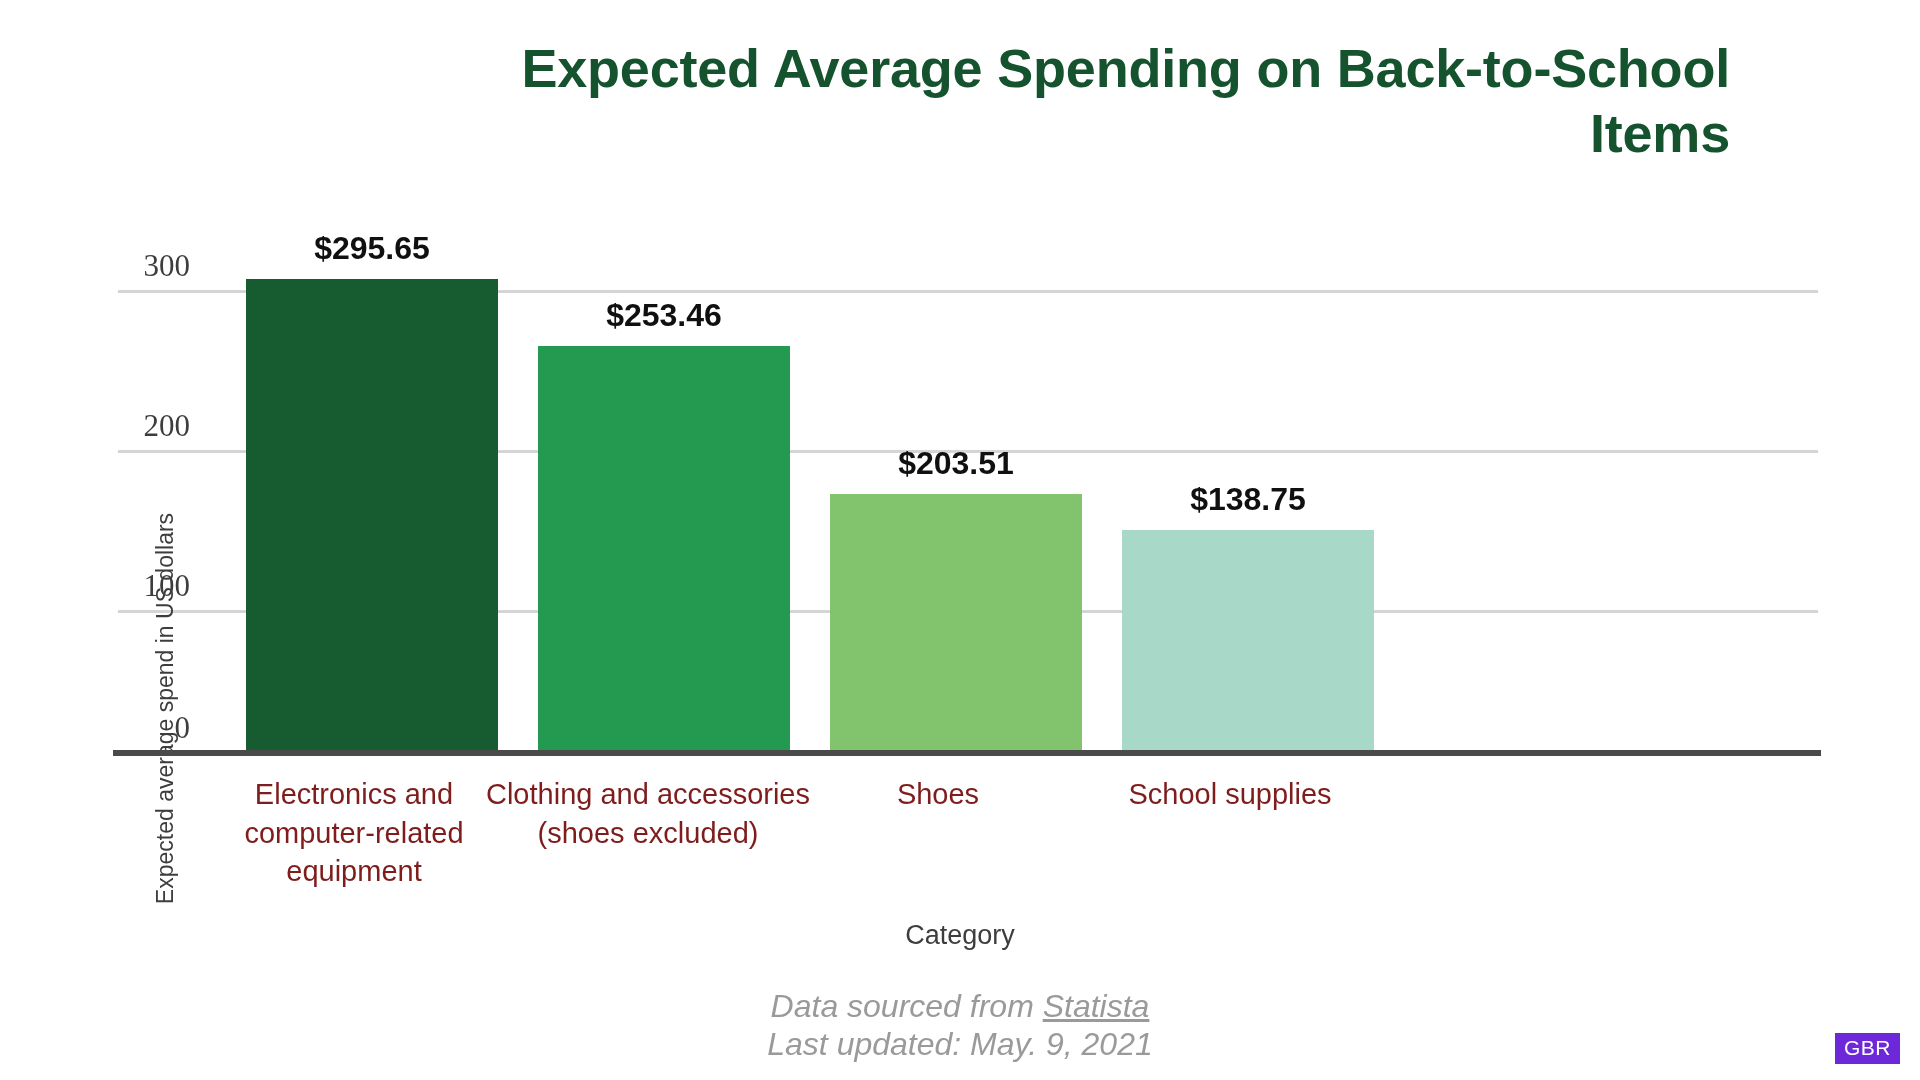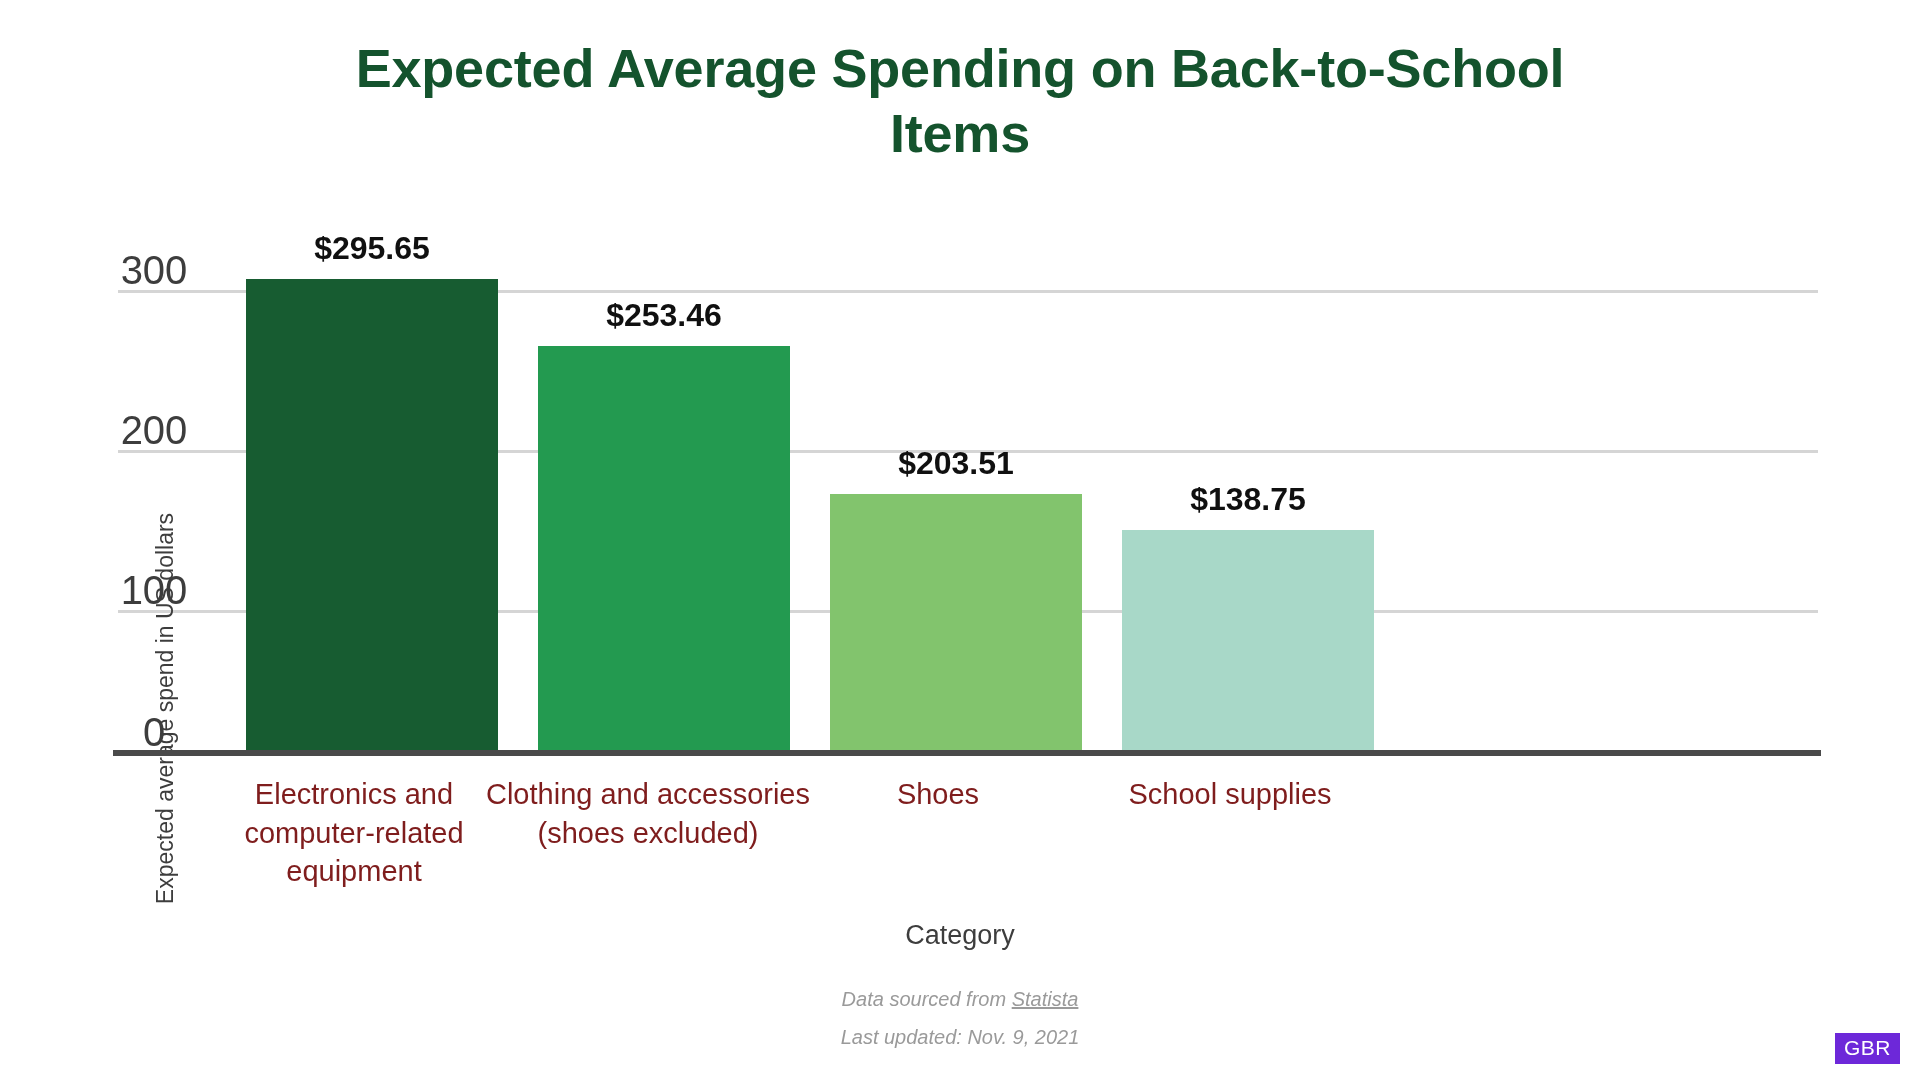--- a/index.html
+++ b/index.html
@@ -9,21 +9,21 @@
     font-family: "Liberation Sans", sans-serif;
     overflow: hidden;
   }
 
   #page { position: relative; width: 1920px; height: 1080px; background: #ffffff; }
 
   
   #chart-title {
     position: absolute;
     left: 190px; top: 36px; width: 1540px;
-    text-align: center;
+    text-align: right;
     font-size: 54px;
     font-weight: bold;
     line-height: 1.20;
     letter-spacing: -0.2px;
     color: #14532d;
   }
 
   
   
   #plot {
@@ -44,24 +44,25 @@
     left: 113px; top: 750px;
     width: 1708px; height: 6px;
     background: #4a4a4a;
   }
 
   
   .ytick {
     position: absolute;
     left: 118px;
     width: 72px;
-    text-align: center;
-    font-size: 40px;
+    text-align: right;
+    font-size: 31px;
     color: #3d3d3d;
     line-height: 1;
+    font-family: Liberation Serif, serif;
   }
 
   #y-axis-title {
     position: absolute;
     left: -233px; top: 455px;
     width: 560px;
     text-align: center;
     font-size: 23px;
     color: #3d3d3d;
     transform: rotate(-90deg);
@@ -105,21 +106,21 @@
     font-size: 27px;
     color: #3d3d3d;
   }
 
   
   .footnote {
     position: absolute;
     left: 0; width: 1920px;
     text-align: center;
     font-style: italic;
-    font-size: 20px;
+    font-size: 32px;
     color: #9a9a9a;
   }
   #footnote-source { top: 988px; }
   #footnote-updated { top: 1026px; }
   #source-link { text-decoration: underline; color: #9a9a9a; }
 
   #gbr-badge {
     position: absolute;
     right: 20px; bottom: 16px;
     background: #6d28d9;
@@ -194,17 +195,17 @@
 
   <div class="xlabel" style="left:1062px; width:336px;">
     <div>School supplies</div>
   </div>
 
   <div id="x-axis-title">Category</div>
 
   <div class="footnote" id="footnote-source">
     <span>Data sourced from </span><span id="source-link">Statista</span>
   </div>
-  <div class="footnote" id="footnote-updated">Last updated: Nov. 9, 2021</div>
+  <div class="footnote" id="footnote-updated">Last updated: May. 9, 2021</div>
 
   <div id="gbr-badge">GBR</div>
 
 </div>
 
 </body></html>

